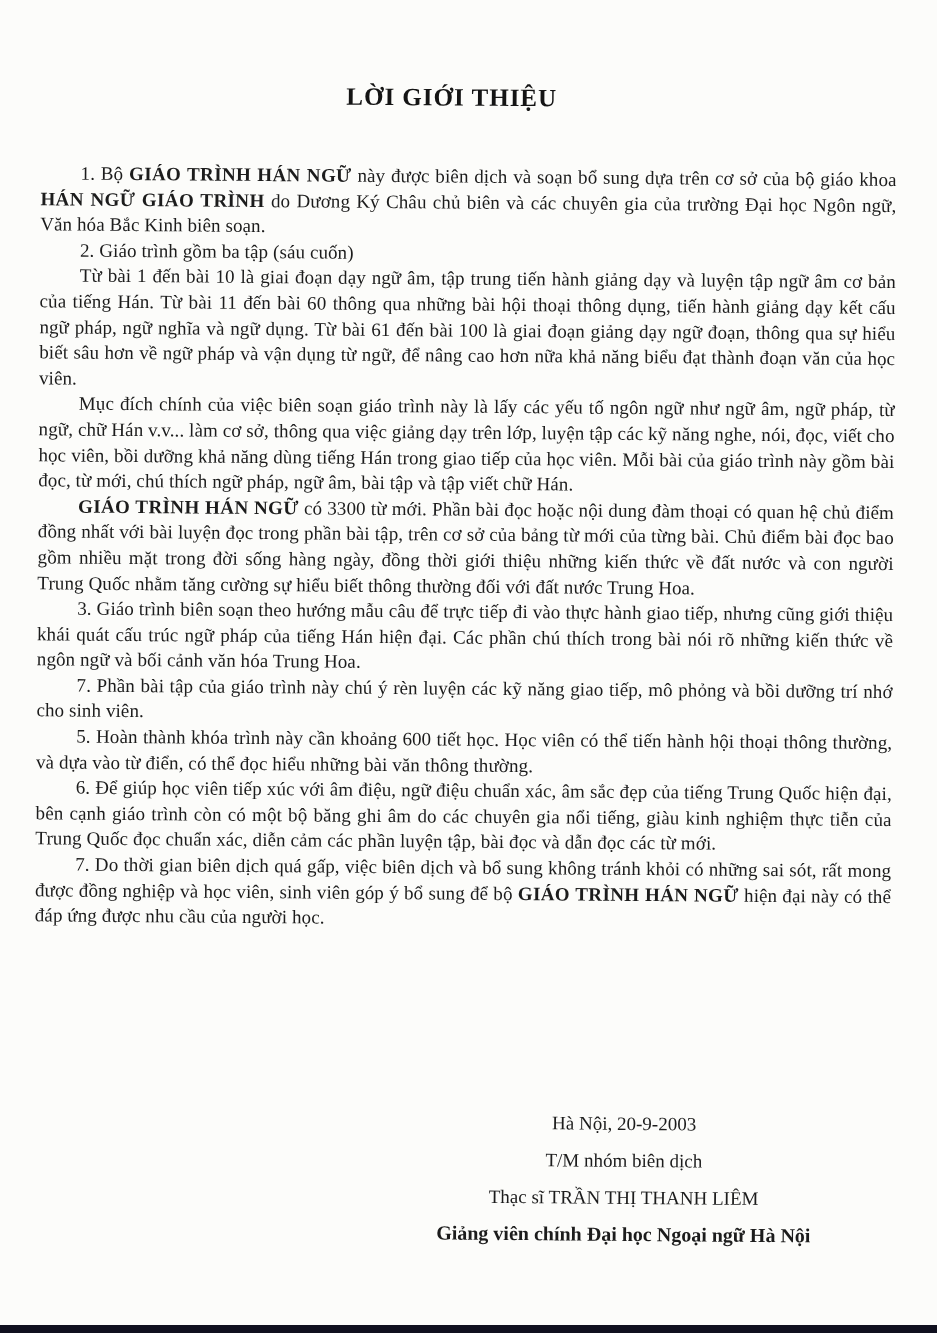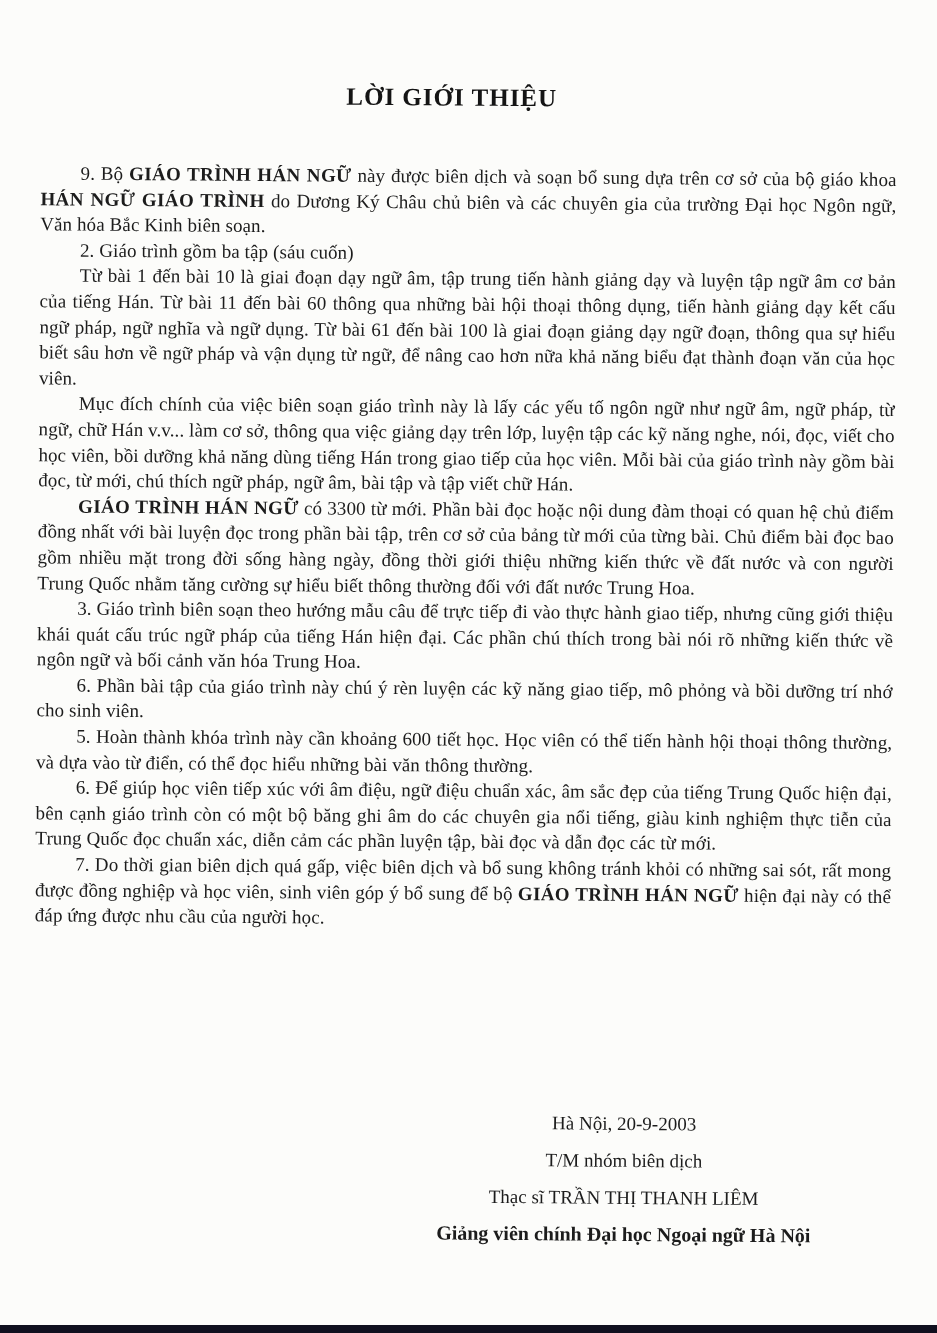--- a/index.html
+++ b/index.html
@@ -83,27 +83,27 @@
   }
 </style>
 </head>
 <body>
 
 <div class="page">
   <div class="tilt">
     <h1 class="title">LỜI GIỚI THIỆU</h1>
 
     <div class="body-text" id="paragraphs">
-        <p class="para"><span>9. Bộ </span><span class="seg-bold">GIÁO TRÌNH HÁN NGỮ</span><span> này được biên dịch và soạn bổ sung dựa trên cơ sở của bộ giáo khoa </span><span class="seg-bold">HÁN NGỮ GIÁO TRÌNH</span><span> do Dương Ký Châu chủ biên và các chuyên gia của trường Đại học Ngôn ngữ, Văn hóa Bắc Kinh biên soạn.</span></p>
+        <p class="para"><span>1. Bộ </span><span class="seg-bold">GIÁO TRÌNH HÁN NGỮ</span><span> này được biên dịch và soạn bổ sung dựa trên cơ sở của bộ giáo khoa </span><span class="seg-bold">HÁN NGỮ GIÁO TRÌNH</span><span> do Dương Ký Châu chủ biên và các chuyên gia của trường Đại học Ngôn ngữ, Văn hóa Bắc Kinh biên soạn.</span></p>
         <p class="para"><span>2. Giáo trình gồm ba tập (sáu cuốn)</span></p>
         <p class="para"><span>Từ bài 1 đến bài 10 là giai đoạn dạy ngữ âm, tập trung tiến hành giảng dạy và luyện tập ngữ âm cơ bản của tiếng Hán. Từ bài 11 đến bài 60 thông qua những bài hội thoại thông dụng, tiến hành giảng dạy kết cấu ngữ pháp, ngữ nghĩa và ngữ dụng. Từ bài 61 đến bài 100 là giai đoạn giảng dạy ngữ đoạn, thông qua sự hiểu biết sâu hơn về ngữ pháp và vận dụng từ ngữ, để nâng cao hơn nữa khả năng biểu đạt thành đoạn văn của học viên.</span></p>
         <p class="para"><span>Mục đích chính của việc biên soạn giáo trình này là lấy các yếu tố ngôn ngữ như ngữ âm, ngữ pháp, từ ngữ, chữ Hán v.v... làm cơ sở, thông qua việc giảng dạy trên lớp, luyện tập các kỹ năng nghe, nói, đọc, viết cho học viên, bồi dưỡng khả năng dùng tiếng Hán trong giao tiếp của học viên. Mỗi bài của giáo trình này gồm bài đọc, từ mới, chú thích ngữ pháp, ngữ âm, bài tập và tập viết chữ Hán.</span></p>
         <p class="para"><span class="seg-bold">GIÁO TRÌNH HÁN NGỮ</span><span> có 3300 từ mới. Phần bài đọc hoặc nội dung đàm thoại có quan hệ chủ điểm đồng nhất với bài luyện đọc trong phần bài tập, trên cơ sở của bảng từ mới của từng bài. Chủ điểm bài đọc bao gồm nhiều mặt trong đời sống hàng ngày, đồng thời giới thiệu những kiến thức về đất nước và con người Trung Quốc nhằm tăng cường sự hiểu biết thông thường đối với đất nước Trung Hoa.</span></p>
         <p class="para"><span>3. Giáo trình biên soạn theo hướng mẫu câu để trực tiếp đi vào thực hành giao tiếp, nhưng cũng giới thiệu khái quát cấu trúc ngữ pháp của tiếng Hán hiện đại. Các phần chú thích trong bài nói rõ những kiến thức về ngôn ngữ và bối cảnh văn hóa Trung Hoa.</span></p>
-        <p class="para"><span>6. Phần bài tập của giáo trình này chú ý rèn luyện các kỹ năng giao tiếp, mô phỏng và bồi dưỡng trí nhớ cho sinh viên.</span></p>
+        <p class="para"><span>7. Phần bài tập của giáo trình này chú ý rèn luyện các kỹ năng giao tiếp, mô phỏng và bồi dưỡng trí nhớ cho sinh viên.</span></p>
         <p class="para"><span>5. Hoàn thành khóa trình này cần khoảng 600 tiết học. Học viên có thể tiến hành hội thoại thông thường, và dựa vào từ điển, có thể đọc hiểu những bài văn thông thường.</span></p>
         <p class="para"><span>6. Để giúp học viên tiếp xúc với âm điệu, ngữ điệu chuẩn xác, âm sắc đẹp của tiếng Trung Quốc hiện đại, bên cạnh giáo trình còn có một bộ băng ghi âm do các chuyên gia nổi tiếng, giàu kinh nghiệm thực tiễn của Trung Quốc đọc chuẩn xác, diễn cảm các phần luyện tập, bài đọc và dẫn đọc các từ mới.</span></p>
         <p class="para"><span>7. Do thời gian biên dịch quá gấp, việc biên dịch và bổ sung không tránh khỏi có những sai sót, rất mong được đồng nghiệp và học viên, sinh viên góp ý bổ sung để bộ </span><span class="seg-bold">GIÁO TRÌNH HÁN NGỮ</span><span> hiện đại này có thể đáp ứng được nhu cầu của người học.</span></p>
       </div>
 
     <div class="signature">
       <p>Hà Nội, 20-9-2003</p>
       <p>T/M nhóm biên dịch</p>
       <p>Thạc sĩ TRẦN THỊ THANH LIÊM</p>
       <p class="sig-bold">Giảng viên chính Đại học Ngoại ngữ Hà Nội</p>

